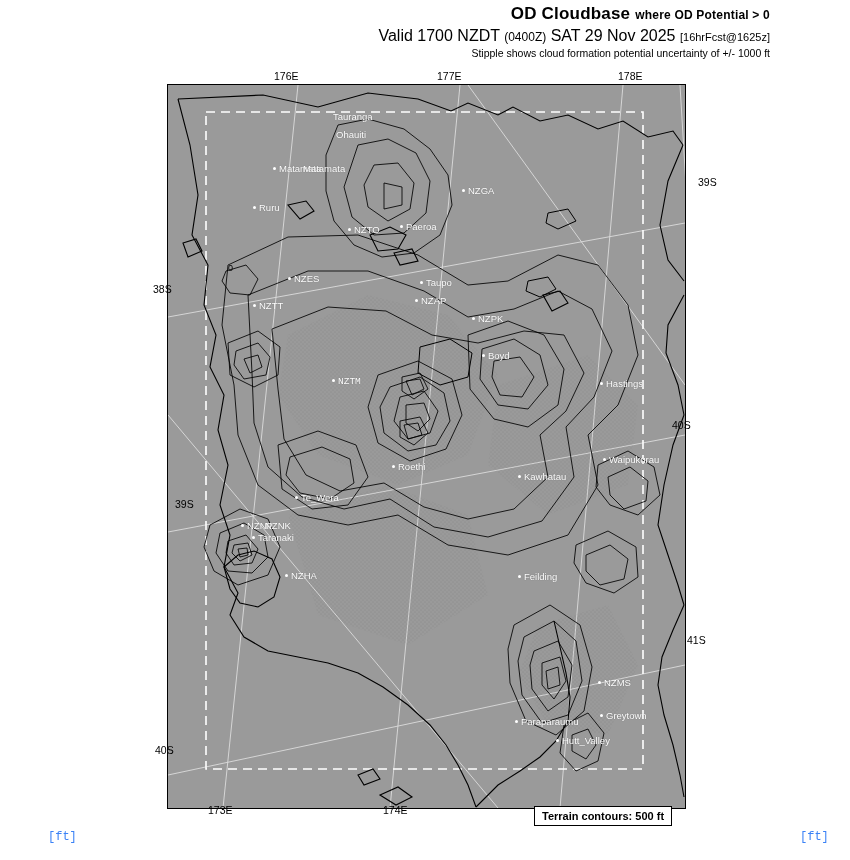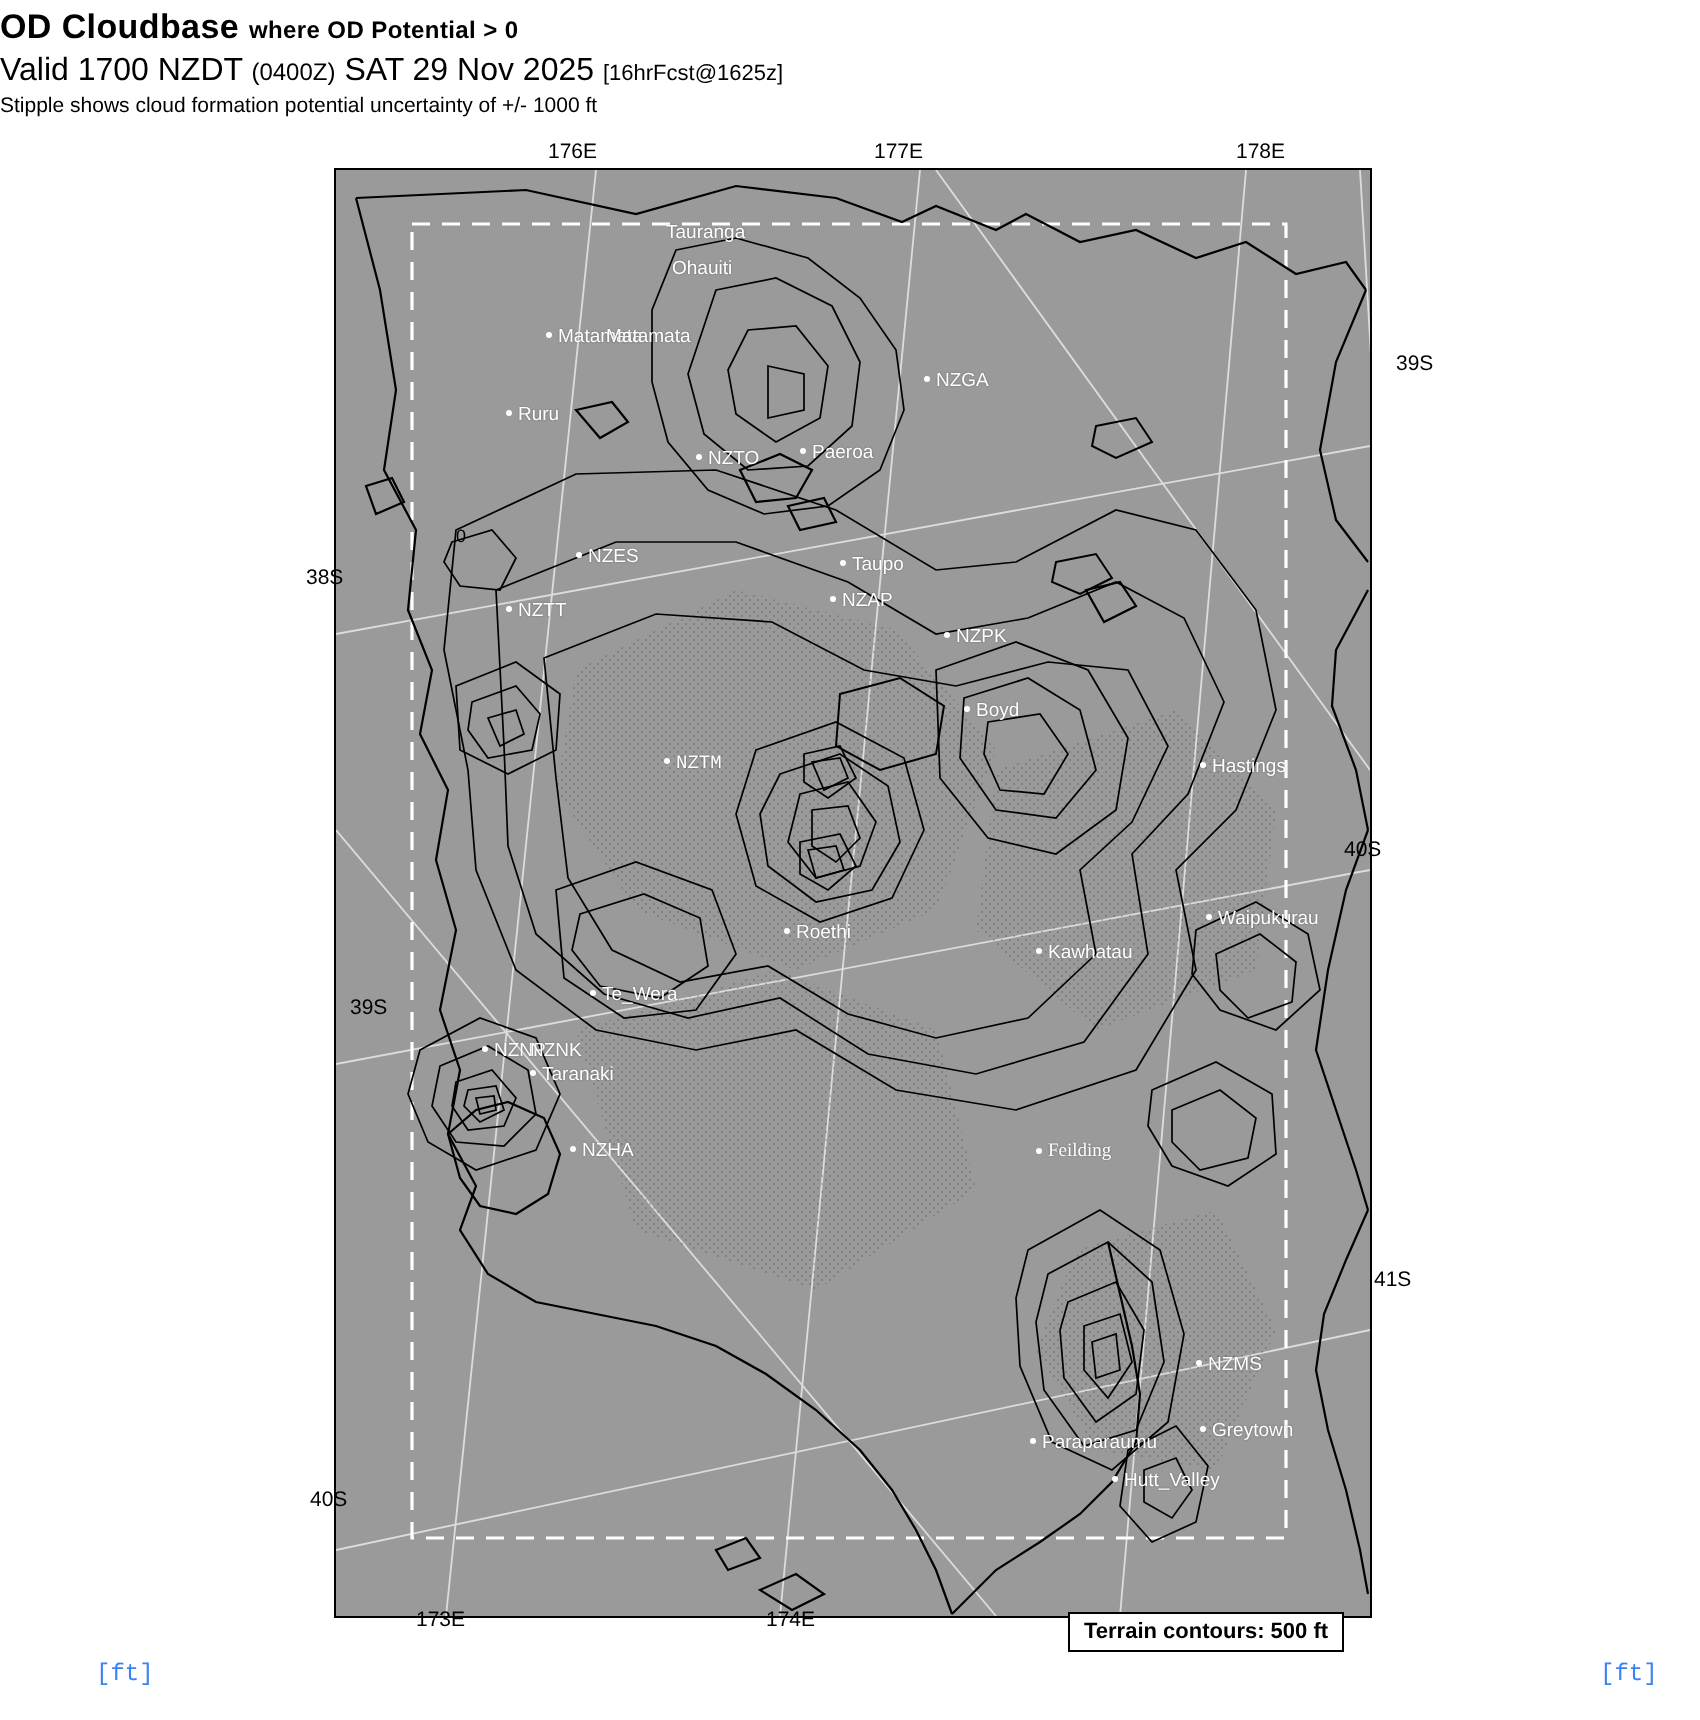--- a/index.html
+++ b/index.html
@@ -15,21 +15,21 @@
     position: relative;
     overflow: hidden;
   }
 
   
   #title-block {
     position: absolute;
     left: 0;
     top: 4px;
     width: 770px;
-    text-align: left;
+    text-align: right;
   }
   .title-line1 {
     font-size: 17px;
     font-weight: bold;
     letter-spacing: 0.2px;
   }
   .title-line1 .sub {
     font-size: 12px;
     font-weight: bold;
   }
@@ -333,23 +333,23 @@
   <div class="place" style="left:253px; top:300px;"><span class="dot"></span><span>NZTT</span></div>
   <div class="place" style="left:482px; top:350px;"><span class="dot"></span><span>Boyd</span></div>
   <div class="place" style="left:600px; top:378px;"><span class="dot"></span><span>Hastings</span></div>
   <div class="place" style="left:332px; top:376px;font-family:Liberation Mono, monospace;"><span class="dot"></span><span>NZTM</span></div>
   <div class="place" style="left:603px; top:454px;"><span class="dot"></span><span>Waipukurau</span></div>
   <div class="place" style="left:392px; top:461px;"><span class="dot"></span><span>Roethi</span></div>
   <div class="place" style="left:518px; top:471px;"><span class="dot"></span><span>Kawhatau</span></div>
   <div class="place" style="left:295px; top:492px;"><span class="dot"></span><span>Te_Wera</span></div>
   <div class="place" style="left:241px; top:520px;"><span class="dot"></span><span>NZNP</span></div>
   <div class="place nodot" style="left:265px; top:520px;"><span>NZNK</span></div>
-  <div class="place" style="left:265px; top:532px;"><span class="dot"></span><span>Taranaki</span></div>
+  <div class="place" style="left:252px; top:532px;"><span class="dot"></span><span>Taranaki</span></div>
   <div class="place" style="left:285px; top:570px;"><span class="dot"></span><span>NZHA</span></div>
-  <div class="place" style="left:518px; top:571px;font-family:Liberation Serif, serif;"><span class="dot"></span><span>Feilding</span></div>
+  <div class="place" style="left:518px; top:571px;"><span class="dot"></span><span>Feilding</span></div>
   <div class="place" style="left:598px; top:677px;"><span class="dot"></span><span>NZMS</span></div>
   <div class="place" style="left:515px; top:716px;"><span class="dot"></span><span>Paraparaumu</span></div>
   <div class="place" style="left:600px; top:710px;"><span class="dot"></span><span>Greytown</span></div>
   <div class="place" style="left:556px; top:735px;"><span class="dot"></span><span>Hutt_Valley</span></div>
 </div>
 
 <div id="legend-box">Terrain contours: 500 ft</div>
 
 <div class="unit-label" id="unit-left">[ft]</div>
 <div class="unit-label" id="unit-right">[ft]</div>

